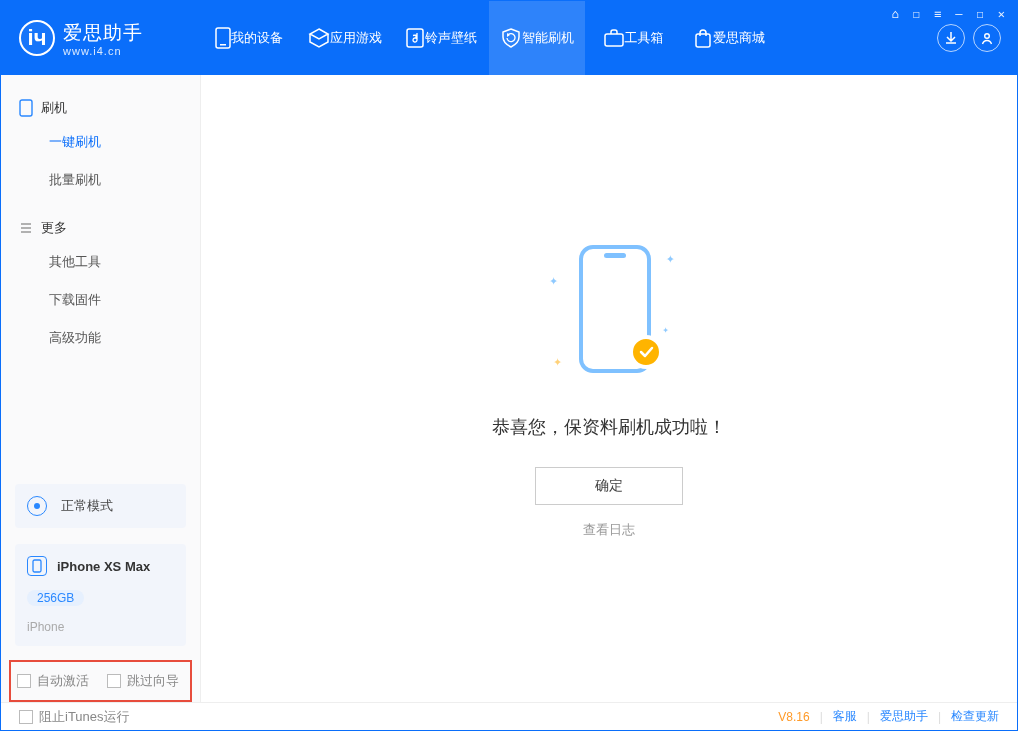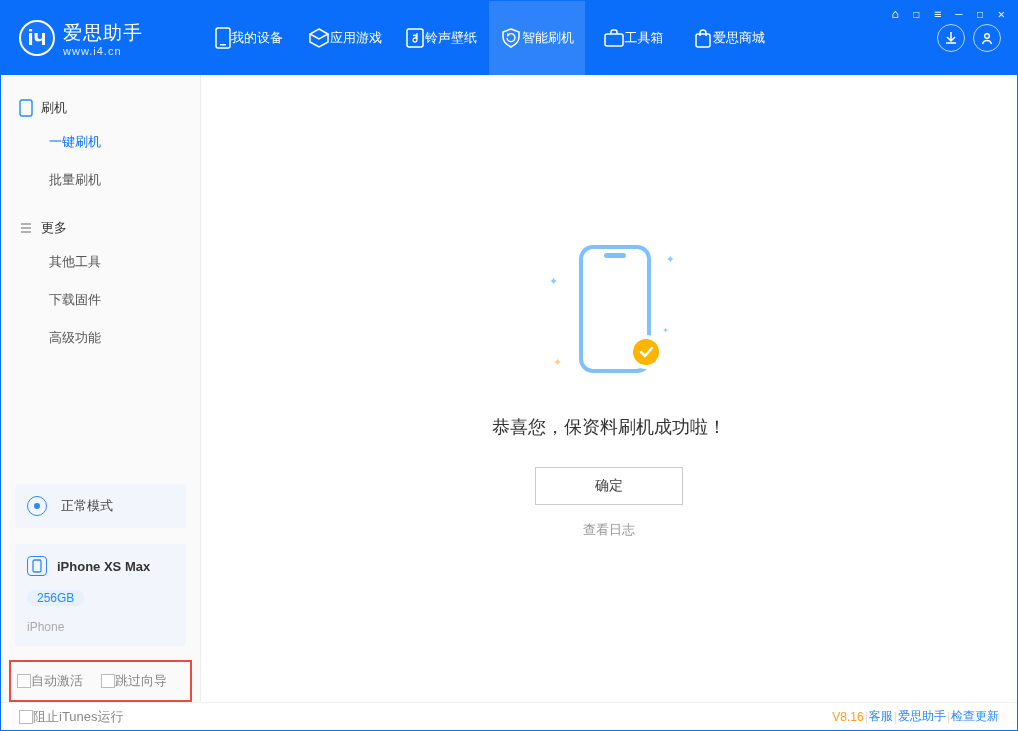--- a/index.html
+++ b/index.html
@@ -26,24 +26,24 @@
   .side-item.active { color:#0a6efa;}
   .side-spacer { flex:1; }
   .device-box { margin:8px 14px; background:#f2f5fb; border-radius:4px; padding:12px 12px; display:flex; align-items:center; gap:14px; font-size:13px; color:#444;}
   .device-box.info { flex-direction:column; align-items:flex-start; }
   .device-circle{width:20px;height:20px;border:1.5px solid #2a88ff;border-radius:50%;flex:none;display:flex;align-items:center;justify-content:center;}
   .dot-rot{width:6px;height:6px;border-radius:50%;background:#2a88ff;}
   .dev-title{font-weight:600;color:#333;}
   .cap-badge{display:inline-block;background:#e6f0fe;color:#2a88ff;border-radius:10px;padding:1px 10px;font-size:12px;}
   .dev-sub{color:#aaa;font-size:12px;}
   .highlight-row{border:2px solid #e74c3c; margin:6px 8px 0 8px; padding:10px 6px; display:flex; gap:18px; align-items:center;}
-  .chk{display:flex; align-items:center; color:#888; font-size:13px; cursor:pointer;}
+  .chk{display:flex; align-items:center; gap:6px; color:#888; font-size:13px; cursor:pointer;}
   .chk-box{width:14px;height:14px;border:1px solid #bbb;background:#fff;}
   .footer{height:28px; border-top:1px solid #eee; display:flex; align-items:center; padding:0 18px; font-size:12px; color:#999;}
-  .footer-right{margin-left:auto; display:flex; align-items:center; gap:1px; color:#888;}
+  .footer-right{margin-left:auto; display:flex; align-items:center; gap:10px; color:#888;}
   .footer-right a{color:#2a88ff; cursor:pointer;}
   .footer-sep{color:#ddd;}
   .main{flex:1; background:#fff; display:flex; flex-direction:column; align-items:center; justify-content:flex-start; padding-top:170px;}
   .phone-illu{position:relative; width:120px; height:140px; margin-bottom:30px;}
   .phone-body{position:absolute; left:30px; top:0; width:72px; height:128px; border:4px solid #7fc1ff; border-radius:14px; background:#fff;}
   .phone-notch{position:absolute; left:50%; top:4px; transform:translateX(-50%); width:22px;height:5px;background:#7fc1ff;border-radius:3px;}
   .check-badge{position:absolute; right:6px; bottom:16px; width:34px; height:34px; background:#ffb400; border-radius:50%; border:4px solid #fff; display:flex;align-items:center;justify-content:center;}
   .sparkle{position:absolute; color:#8fcaff; font-size:11px;}
   .msg{font-size:18px; color:#333; margin-bottom:28px;}
   .ok-btn{width:148px; height:38px; border:1px solid #ccc; background:#fff; font-size:14px; color:#444; cursor:pointer; margin-bottom:16px;}

